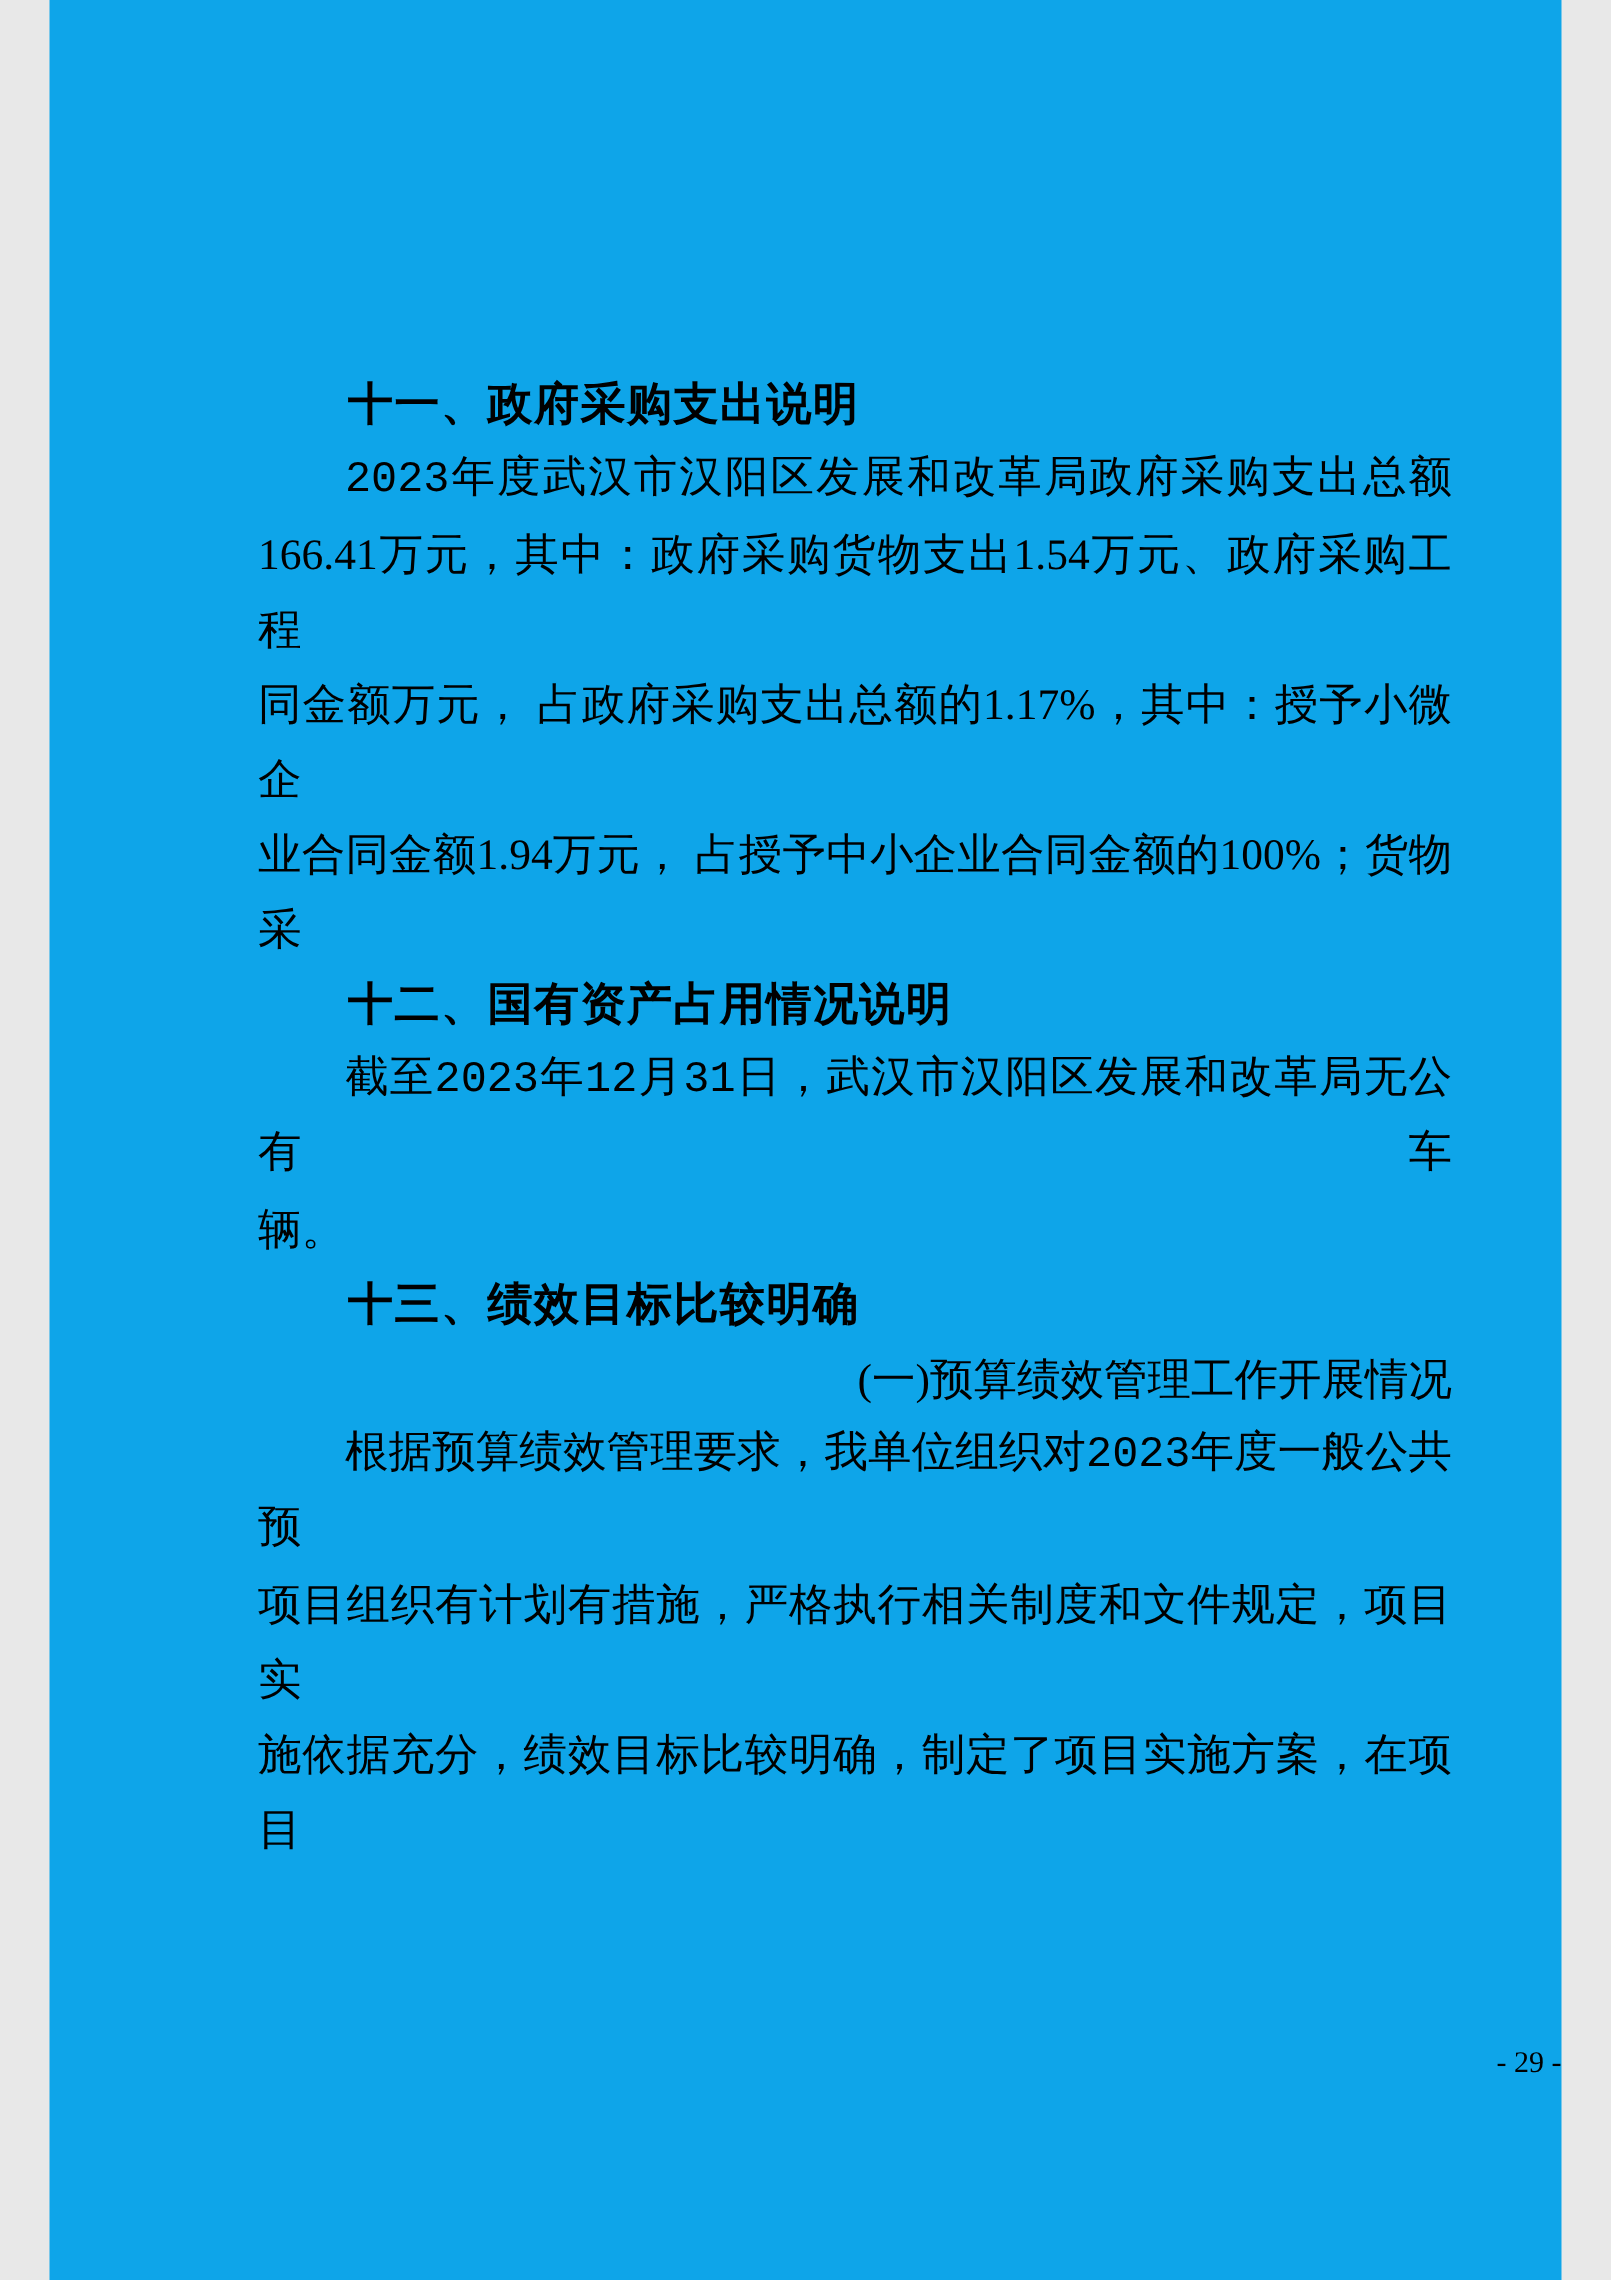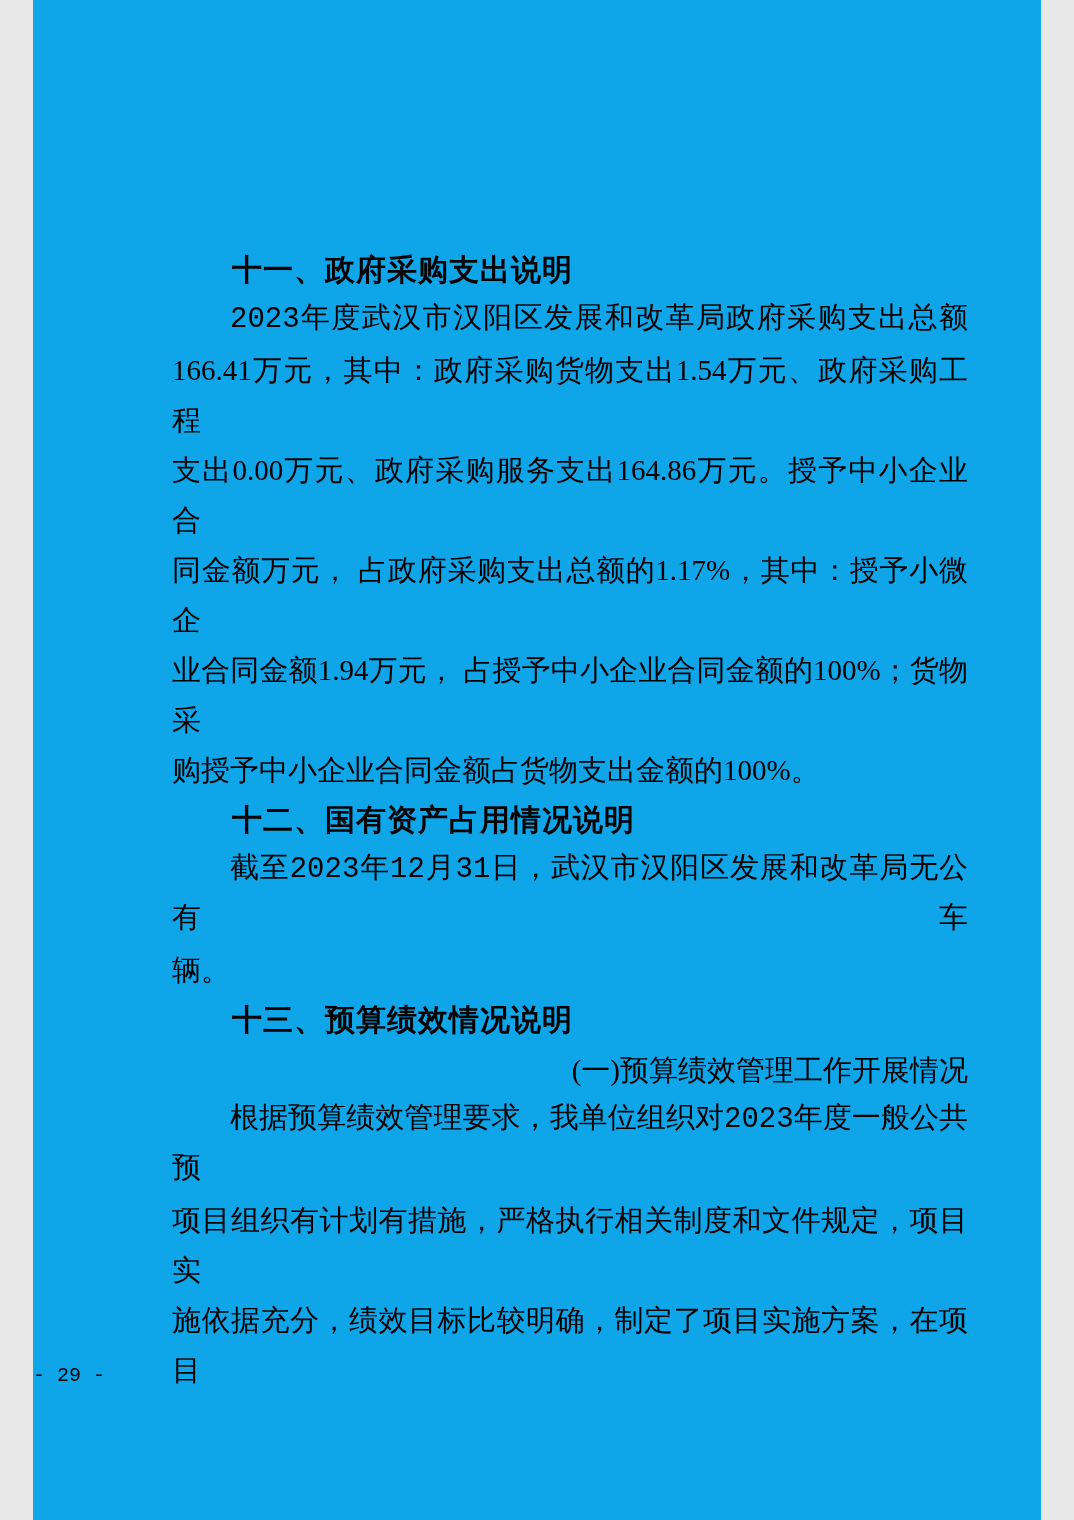--- a/index.html
+++ b/index.html
@@ -46,47 +46,45 @@
     font-family: Liberation Mono, monospace;
   }
   .bodyline.end {
     text-align-last: left;
   }
   .pageno {
     position: absolute;
     top: 1364px;
     left: 0;
     width: 100%;
-    text-align: left;
+    text-align: right;
     font-size: 20px;
-    font-family: Liberation Mono, monospace;
+    font-family: Liberation Serif, serif;
     color: #000000;
   }
 </style>
 </head>
 <body>
 
 <div class="page">
   <div class="content">
 
     <div class="heading">十一、政府采购支出说明</div>
 
     <div class="bodyline indent">2023年度武汉市汉阳区发展和改革局政府采购支出总额</div>
     <div class="bodyline">166.41万元，其中：政府采购货物支出1.54万元、政府采购工程</div>
-    <div class="bodyline">支出0.00万元、政府采购服务支出164.86万元。授予中小企业合</div>
     <div class="bodyline">同金额万元， 占政府采购支出总额的1.17%，其中：授予小微企</div>
     <div class="bodyline">业合同金额1.94万元， 占授予中小企业合同金额的100%；货物采</div>
-    <div class="bodyline end">购授予中小企业合同金额占货物支出金额的100%。</div>
 
     <div class="heading">十二、国有资产占用情况说明</div>
 
     <div class="bodyline indent">截至2023年12月31日，武汉市汉阳区发展和改革局无公有车</div>
     <div class="bodyline end">辆。</div>
 
-    <div class="heading">十三、预算绩效情况说明</div>
+    <div class="heading">十三、绩效目标比较明确</div>
 
     <div class="subheading">(一)预算绩效管理工作开展情况</div>
 
     <div class="bodyline indent">根据预算绩效管理要求，我单位组织对2023年度一般公共预</div>
     <div class="bodyline">项目组织有计划有措施，严格执行相关制度和文件规定，项目实</div>
     <div class="bodyline">施依据充分，绩效目标比较明确，制定了项目实施方案，在项目</div>
 
   </div>
 
   <div class="pageno">- 29 -</div>

